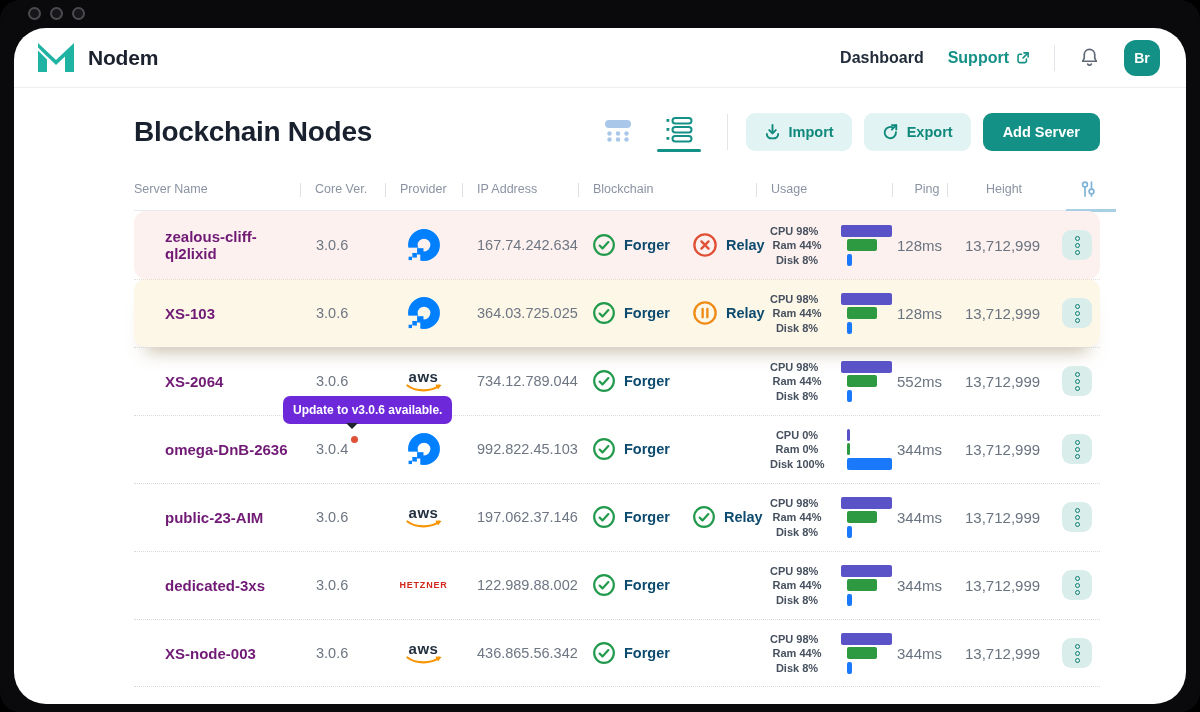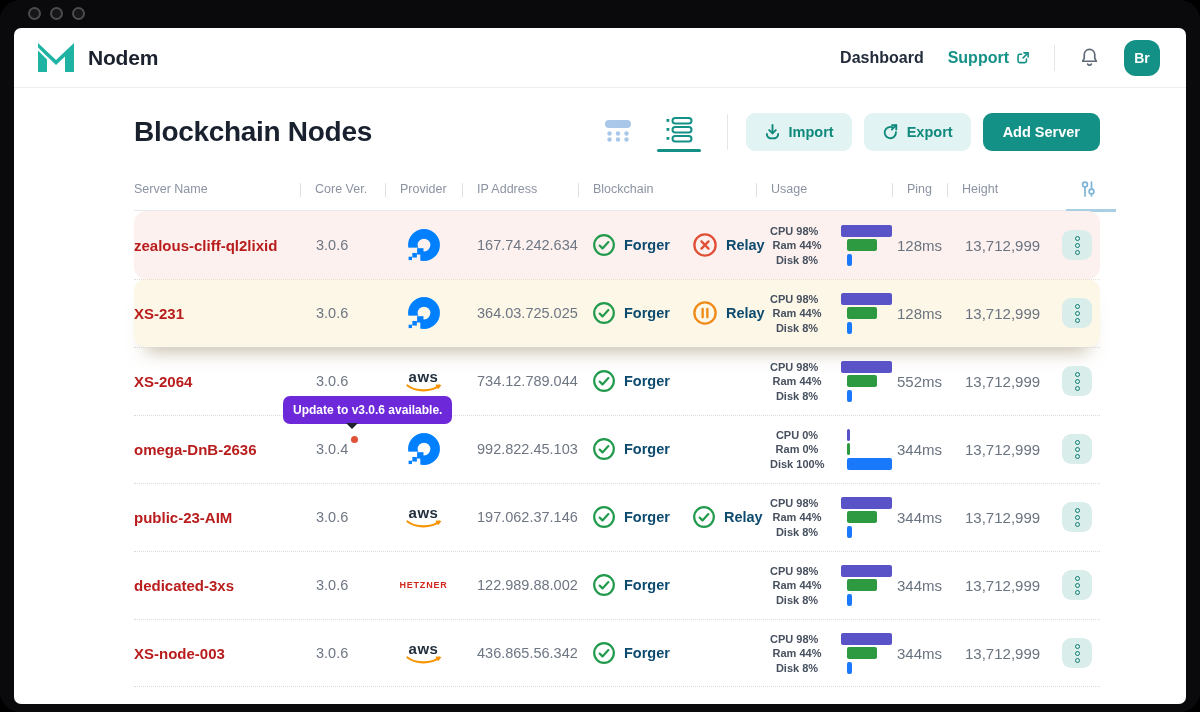--- a/index.html
+++ b/index.html
@@ -2,21 +2,21 @@
 <html style="--accent: #149186; --cpu: #5a52c7; --ram: #2d9a42; --disk: #1a78fa; --ok: #219a4c; --err: #e05138; --paused: #ef8b17; --rowAlert: #fcf1ee; --rowWarn: #fdf7e8;"><head>
 <meta charset="utf-8">
 <style>
   * { margin:0; padding:0; box-sizing:border-box; }
   html,body { width:1200px; height:712px; font-family:"Liberation Sans", sans-serif; background:#000; }
 
   .frame { width:1200px; height:712px; background:#0a0a0c; border-radius:20px; padding:28px 14px 8px; position:relative; overflow:hidden; }
   .lights { position:absolute; top:7px; left:28px; display:flex; gap:9px; }
   .light { width:13px; height:13px; border-radius:50%; background:#17171a; border:2px solid #4b4b50; }
 
-  .window { background:#fff; width:100%; height:676px; border-radius:7px; overflow:hidden; display:flex; flex-direction:column; }
+  .window { background:#fff; width:100%; height:676px; border-radius:32px; overflow:hidden; display:flex; flex-direction:column; }
 
   
   .appbar { height:60px; flex:0 0 60px; border-bottom:1px solid #eceef1; display:flex; align-items:center; padding:0 26px 0 21px; }
   .brand { display:flex; align-items:center; gap:11px; }
   .brand-name { font-size:21px; font-weight:bold; color:#1b222e; letter-spacing:-0.2px; }
   .appbar-right { margin-left:auto; display:flex; align-items:center; gap:24px; }
   .nav-link { font-size:16px; font-weight:bold; color:#232c3a; cursor:pointer; display:flex; align-items:center; gap:7px; }
   .nav-link.teal { color:var(--accent); }
   .vdiv { width:1px; height:26px; background:#e2e5e9; }
   .bell-btn { background:none; border:none; cursor:pointer; display:flex; }
@@ -34,34 +34,34 @@
   .btn { height:38px; border:none; border-radius:9px; padding:0 18px; font-size:14.5px; font-weight:bold; font-family:inherit; display:flex; align-items:center; gap:8px; cursor:pointer; }
   .btn.soft { background:#e1f3f2; color:#10897d; margin-right:12px; }
   .btn.solid { background:var(--accent); color:#fff; padding:0 20px; }
 
   
   .grid-cols { display:grid; grid-template-columns:166px 85px 77px 116px 178px 136px 55px 99px 1fr; }
   .thead { margin-top:28px; padding-bottom:11px; border-bottom:1px solid #e6e9ed; color:#8b93a2; font-size:12.5px; position:relative; align-items:center; }
   .th { position:relative; padding-left:15px; }
   .th.first { padding-left:0; }
   .th.sep::before { content:''; position:absolute; left:0; top:1px; height:14px; width:1px; background:#dde1e6; }
-  .th.c { }
+  .th.c { text-align:center; }
   .th-actions { display:flex; justify-content:flex-end; padding-right:2px; }
   .th-actions::after { content:''; position:absolute; right:-16px; bottom:-13px; width:50px; height:3px; background:#a9cfe4; }
   .filter-btn { background:none; border:none; cursor:pointer; display:flex; }
 
   .tbody { position:relative; }
   .row { height:68px; align-items:center; position:relative; cursor:pointer; }
   .row + .row::before { content:''; position:absolute; top:0; left:0; right:0; border-top:1.5px dotted #d8dce2; }
   .row:last-child::after { content:''; position:absolute; bottom:0; left:0; right:0; border-top:1.5px dotted #d8dce2; }
   .row.hl-alert { background:var(--rowAlert); border-radius:12px; }
   .row.hl-warn { background:var(--rowWarn); border-radius:12px; box-shadow:0 16px 18px -12px rgba(150,130,90,.55); }
   .row.hl-alert + .row.hl-warn::before { border-color:#e8dcd4; }
 
-  .cell.name { font-size:15px; font-weight:bold; color:#b91c1c; }
+  .cell.name { font-size:15px; font-weight:bold; color:#701a75;margin-left:31px; }
   .cell.ver { padding-left:16px; font-size:14.5px; color:#6e7683; }
   .ver-wrap { position:relative; display:inline-block; }
   .udot { position:absolute; top:-5px; right:-10px; width:7px; height:7px; border-radius:50%; background:var(--err); }
   .tooltip { position:absolute; bottom:33px; left:-33px; background:#6d28d9; color:#fff; font-size:12px; font-weight:bold; padding:7px 10px; border-radius:7px; white-space:nowrap; z-index:5; }
   .tooltip::after { content:''; position:absolute; bottom:-11px; left:63px; border:6px solid transparent; border-top-color:#20242e; }
   .cell.provider { display:flex; justify-content:center; align-items:center; }
   .cell.ip { padding-left:15px; font-size:14.5px; color:#6e7683; }
   .cell.processes { padding-left:14px; display:flex; align-items:center; gap:22px; }
   .proc { display:flex; align-items:center; gap:8px; }
   .proc .plabel { font-size:14.5px; font-weight:bold; color:#0c4a6e; }
@@ -246,21 +246,21 @@
     <div class="cell height">13,712,999</div>
     <div class="cell actions">
       <button class="kebab">
         <span class="kdot"></span>
         <span class="kdot"></span>
         <span class="kdot"></span>
       </button>
     </div>
   </div>
           <div class="row grid-cols hl-warn">
-    <div class="cell name">XS-231</div>
+    <div class="cell name">XS-103</div>
     <div class="cell ver">
       <span class="ver-wrap"><span>3.0.6</span></span>
     </div>
     <div class="cell provider">
               <svg class="p-provider-digitalocean" width="34" height="34" viewBox="0 0 32 32">
     <circle cx="16" cy="16" r="10.5" fill="none" stroke="#0080ff" stroke-width="9"></circle>
     <rect class="do-mask" x="0" y="18.5" width="12.5" height="13.5"></rect>
     <rect x="9.5" y="19" width="6" height="6" fill="#0080ff"></rect>
     <rect x="5" y="23.5" width="4.3" height="4.3" fill="#0080ff"></rect>
     <rect x="1.5" y="27" width="3.2" height="3.2" fill="#0080ff"></rect>

